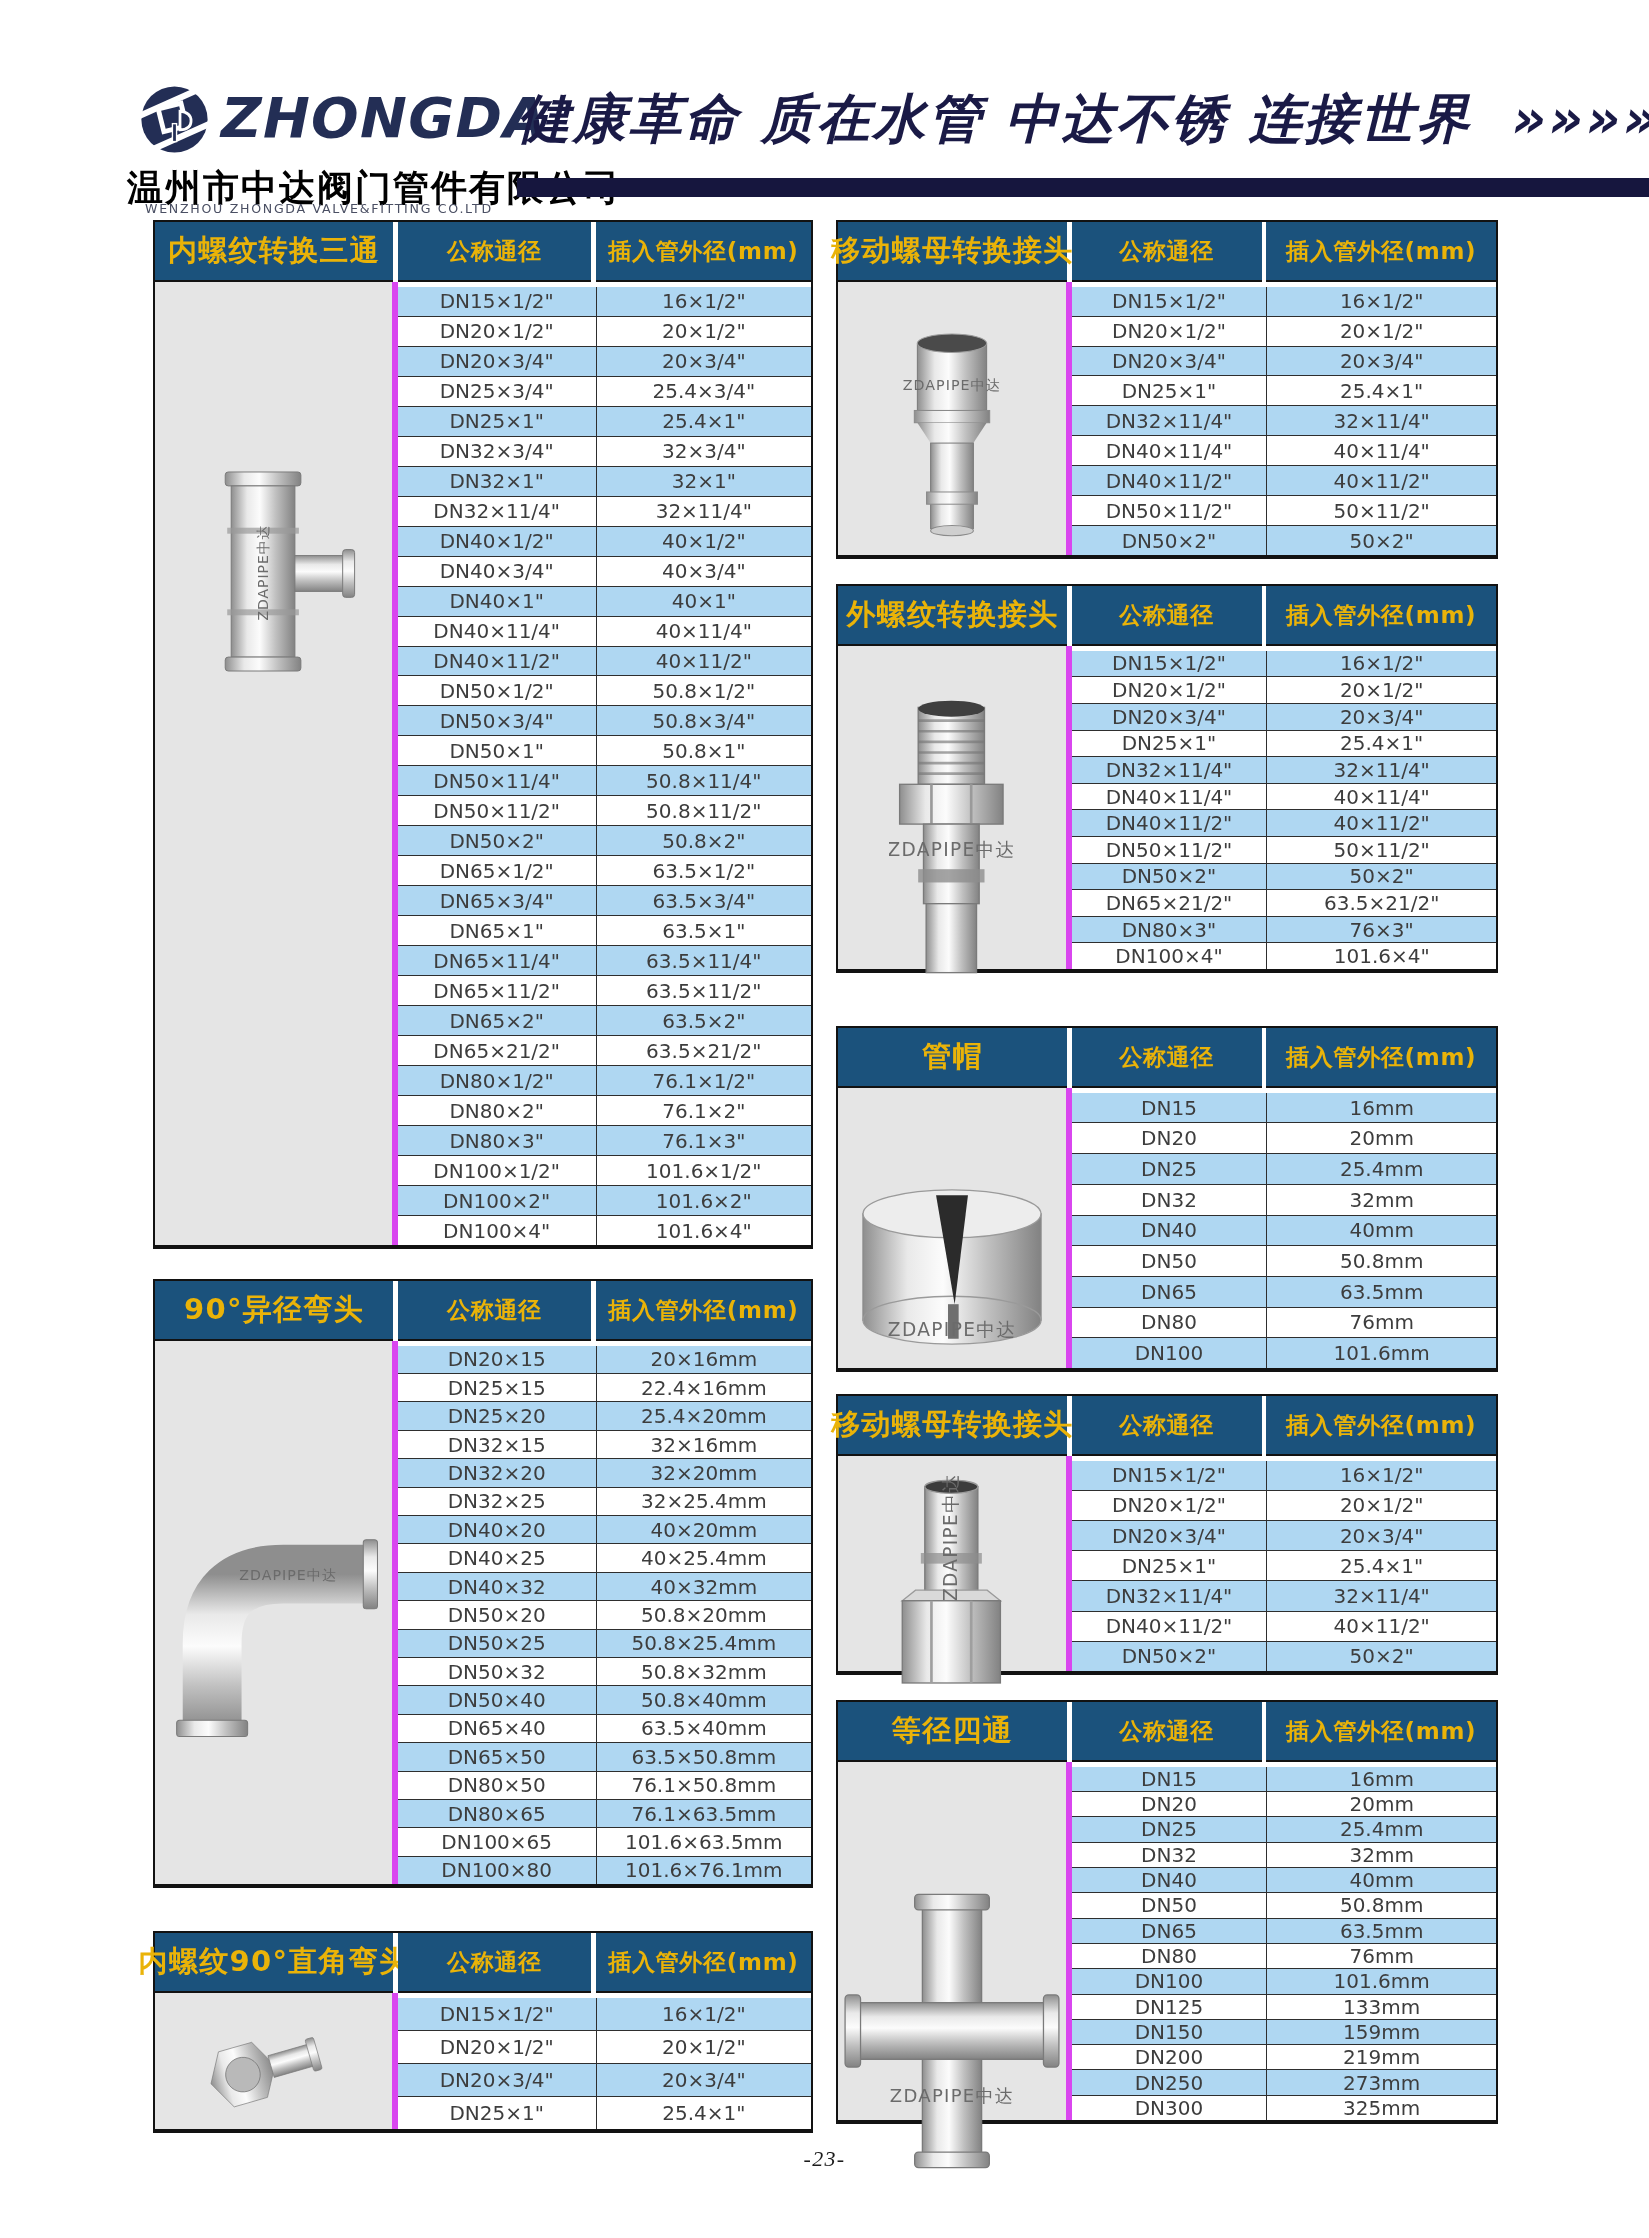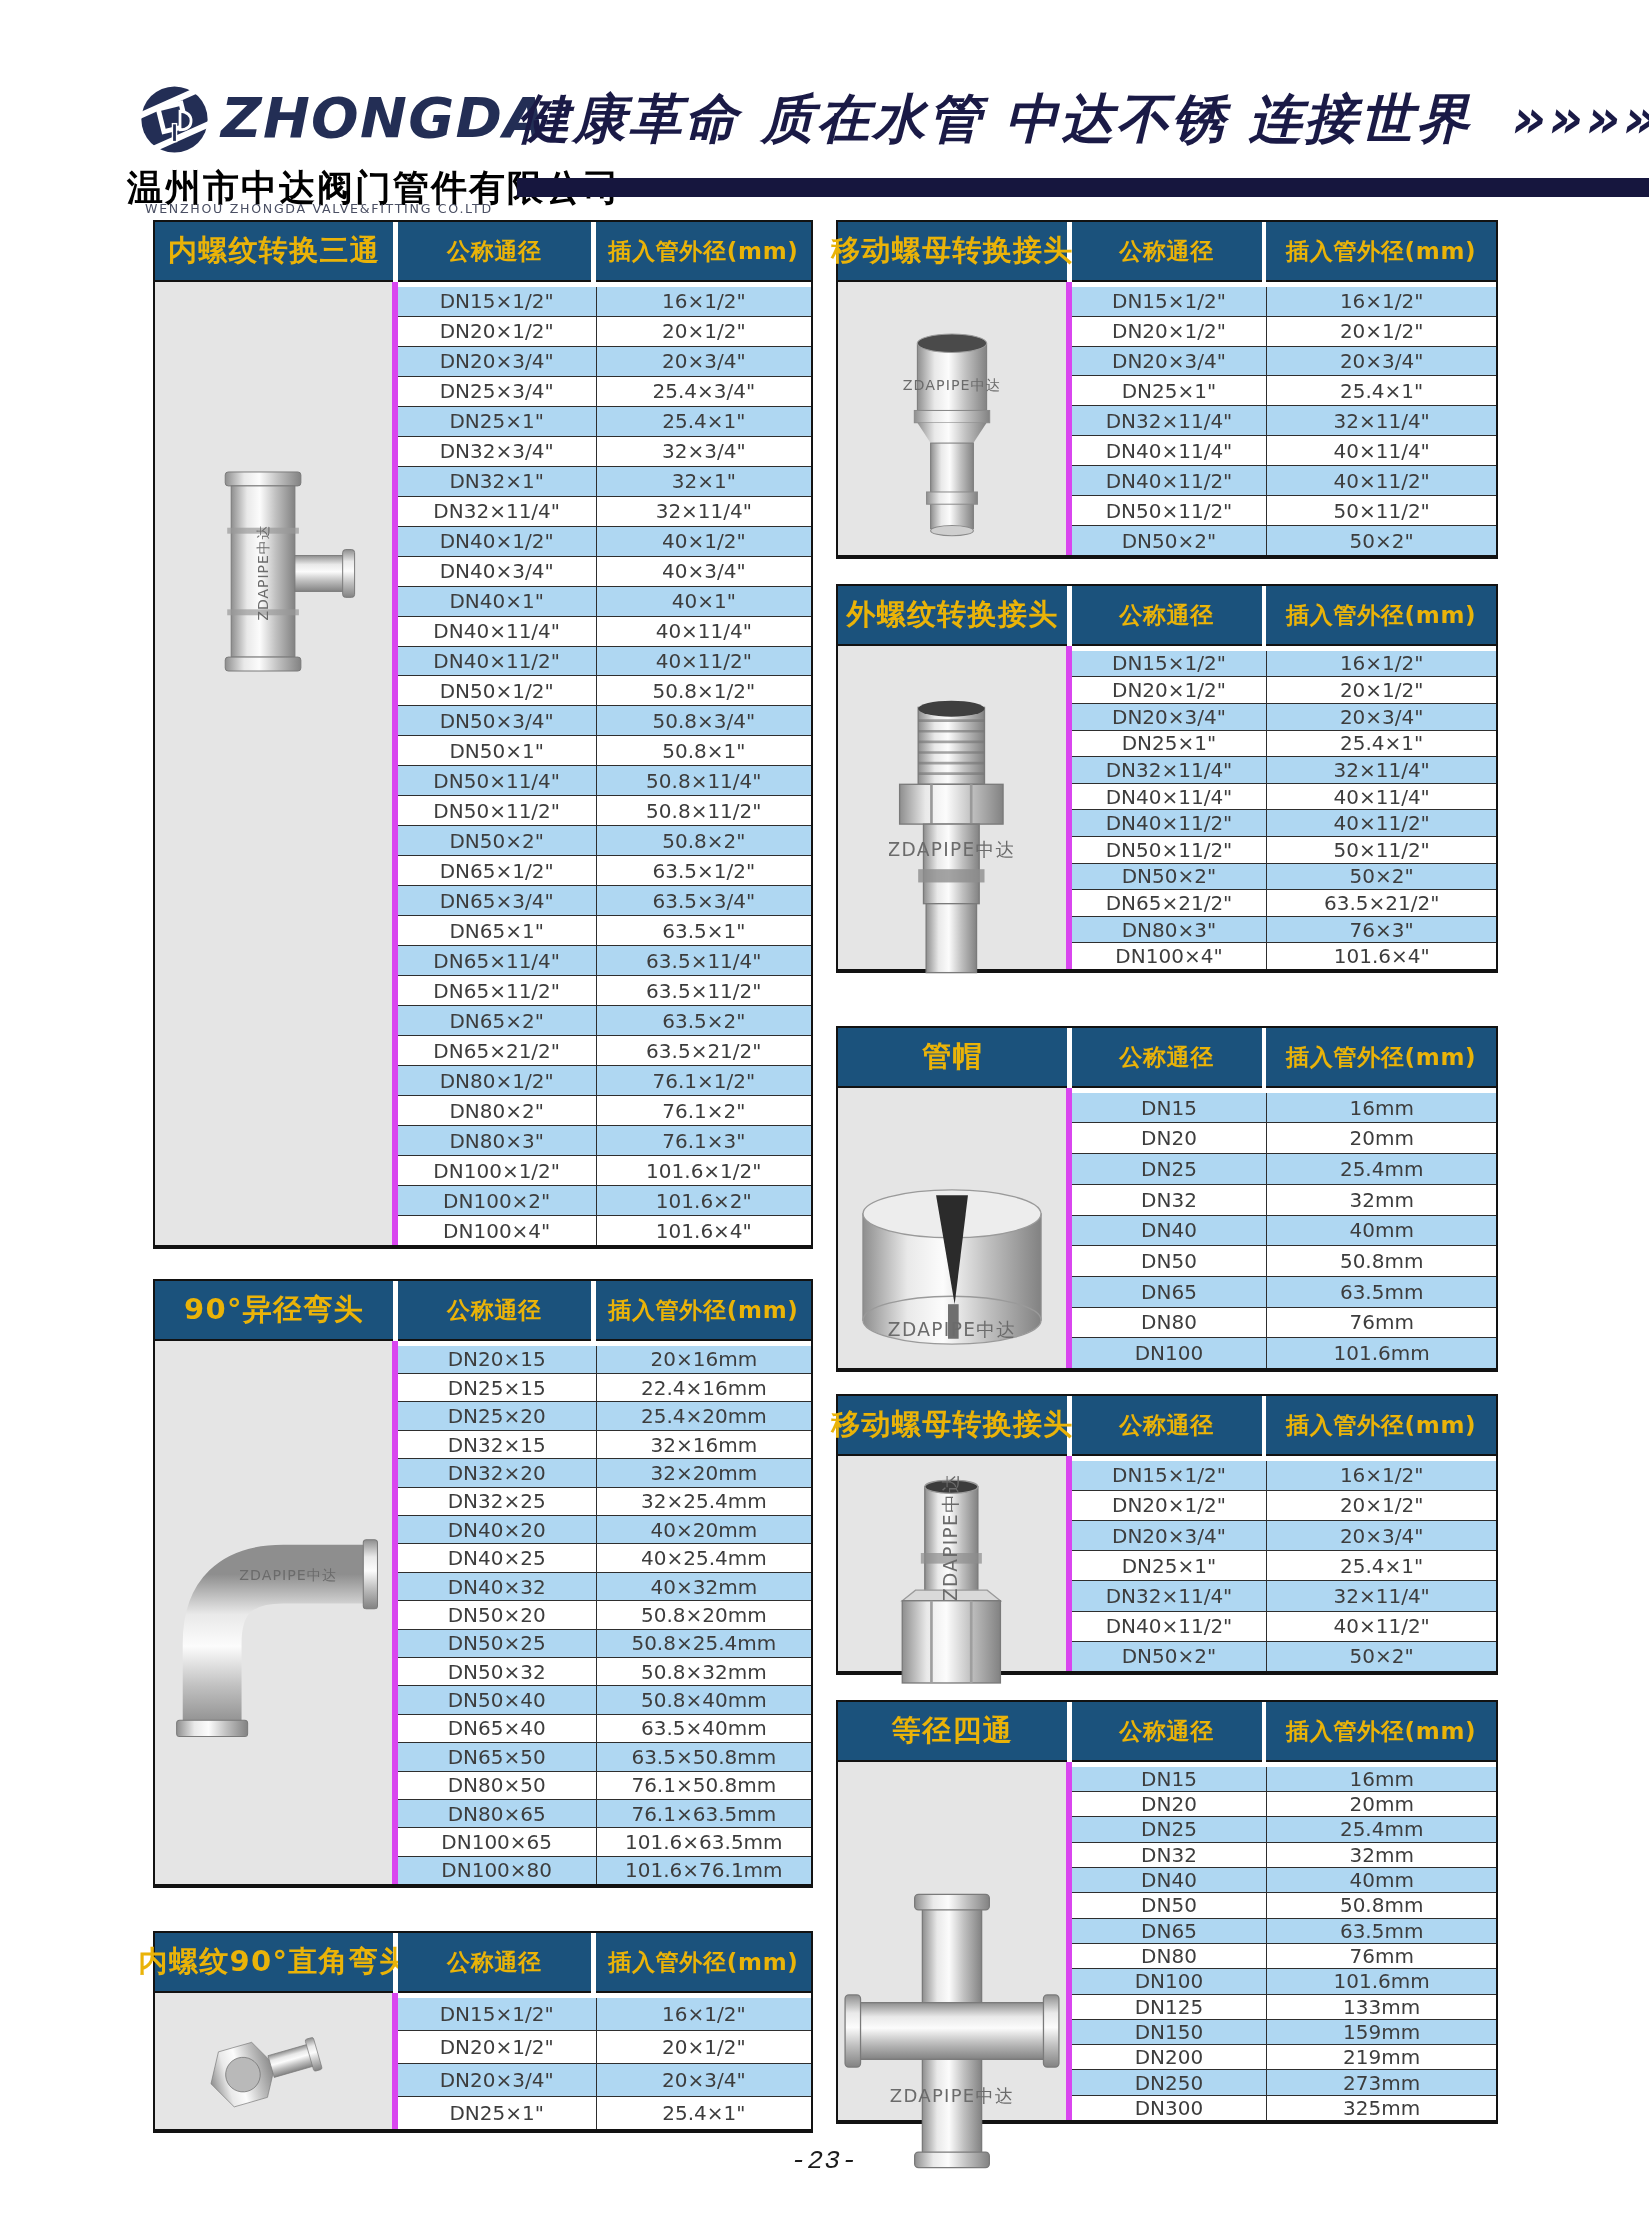--- a/index.html
+++ b/index.html
@@ -70,22 +70,22 @@
     display:flex;align-items:center;justify-content:center;
     font-size:20px;color:#3d3d3d;white-space:nowrap;
   }
   .cell + .cell{border-left:1.3px solid #2e2e2e;}
   .img{position:absolute;left:50%;transform:translateX(-50%);}
   .wm{font-size:14px;fill:#6b6b6b;letter-spacing:1px;}
   
   .page-num{
     position:absolute;left:0;right:0;top:2146px;
     text-align:center;
-    font-family:Liberation Mono, monospace;
-    font-style:italic;font-size:26px;color:#1c1c1c;letter-spacing:1.3px;
+    font-family:Liberation Serif, serif;
+    font-style:italic;font-size:22px;color:#1c1c1c;letter-spacing:1.3px;
   }
 </style>
 </head>
 <body>
 
 <svg width="0" height="0" style="position:absolute">
   <defs>
     <linearGradient id="mv" x1="0" y1="0" x2="1" y2="0">
       <stop offset="0" stop-color="#8e8e8e"></stop>
         <stop offset="0.25" stop-color="#e9e9e9"></stop>

